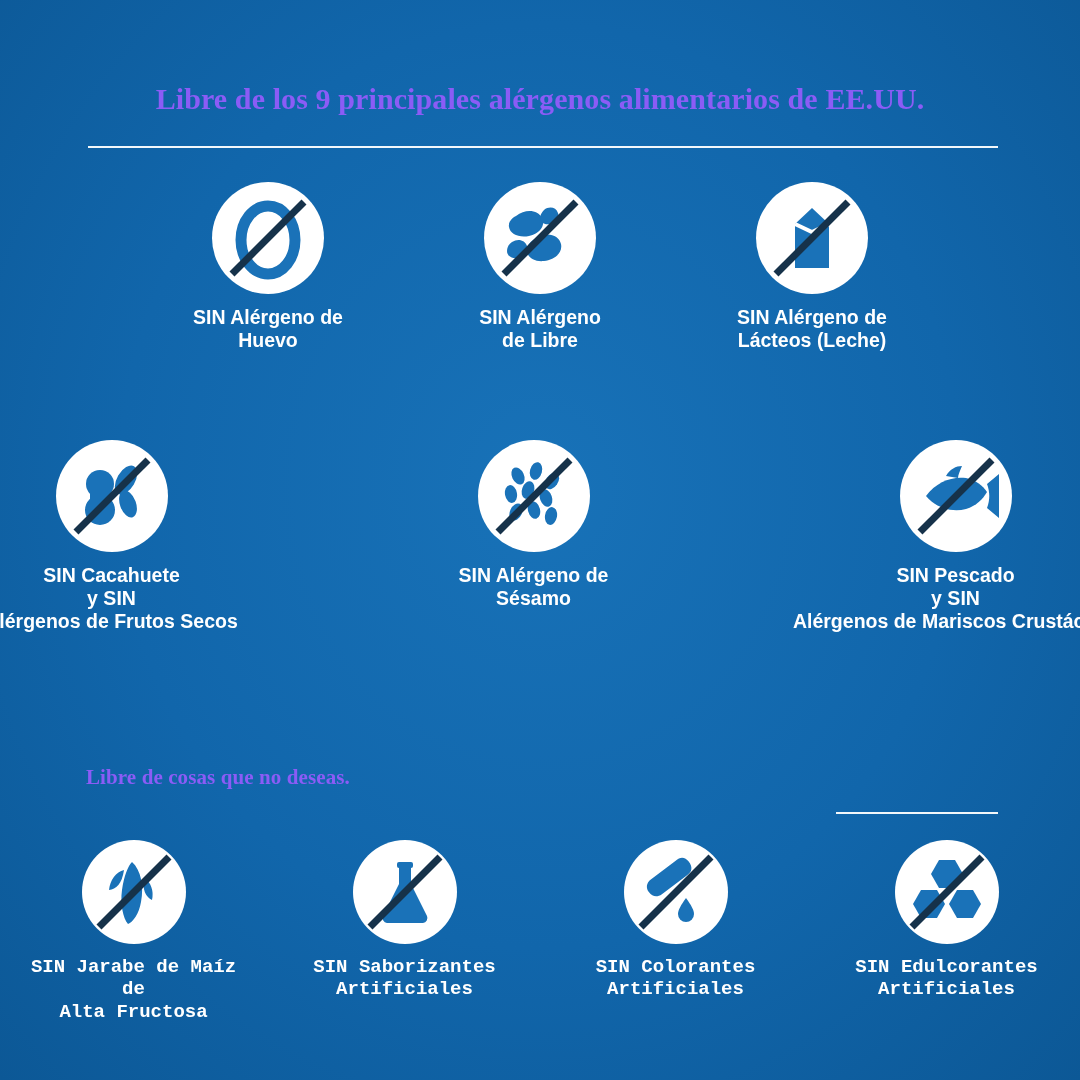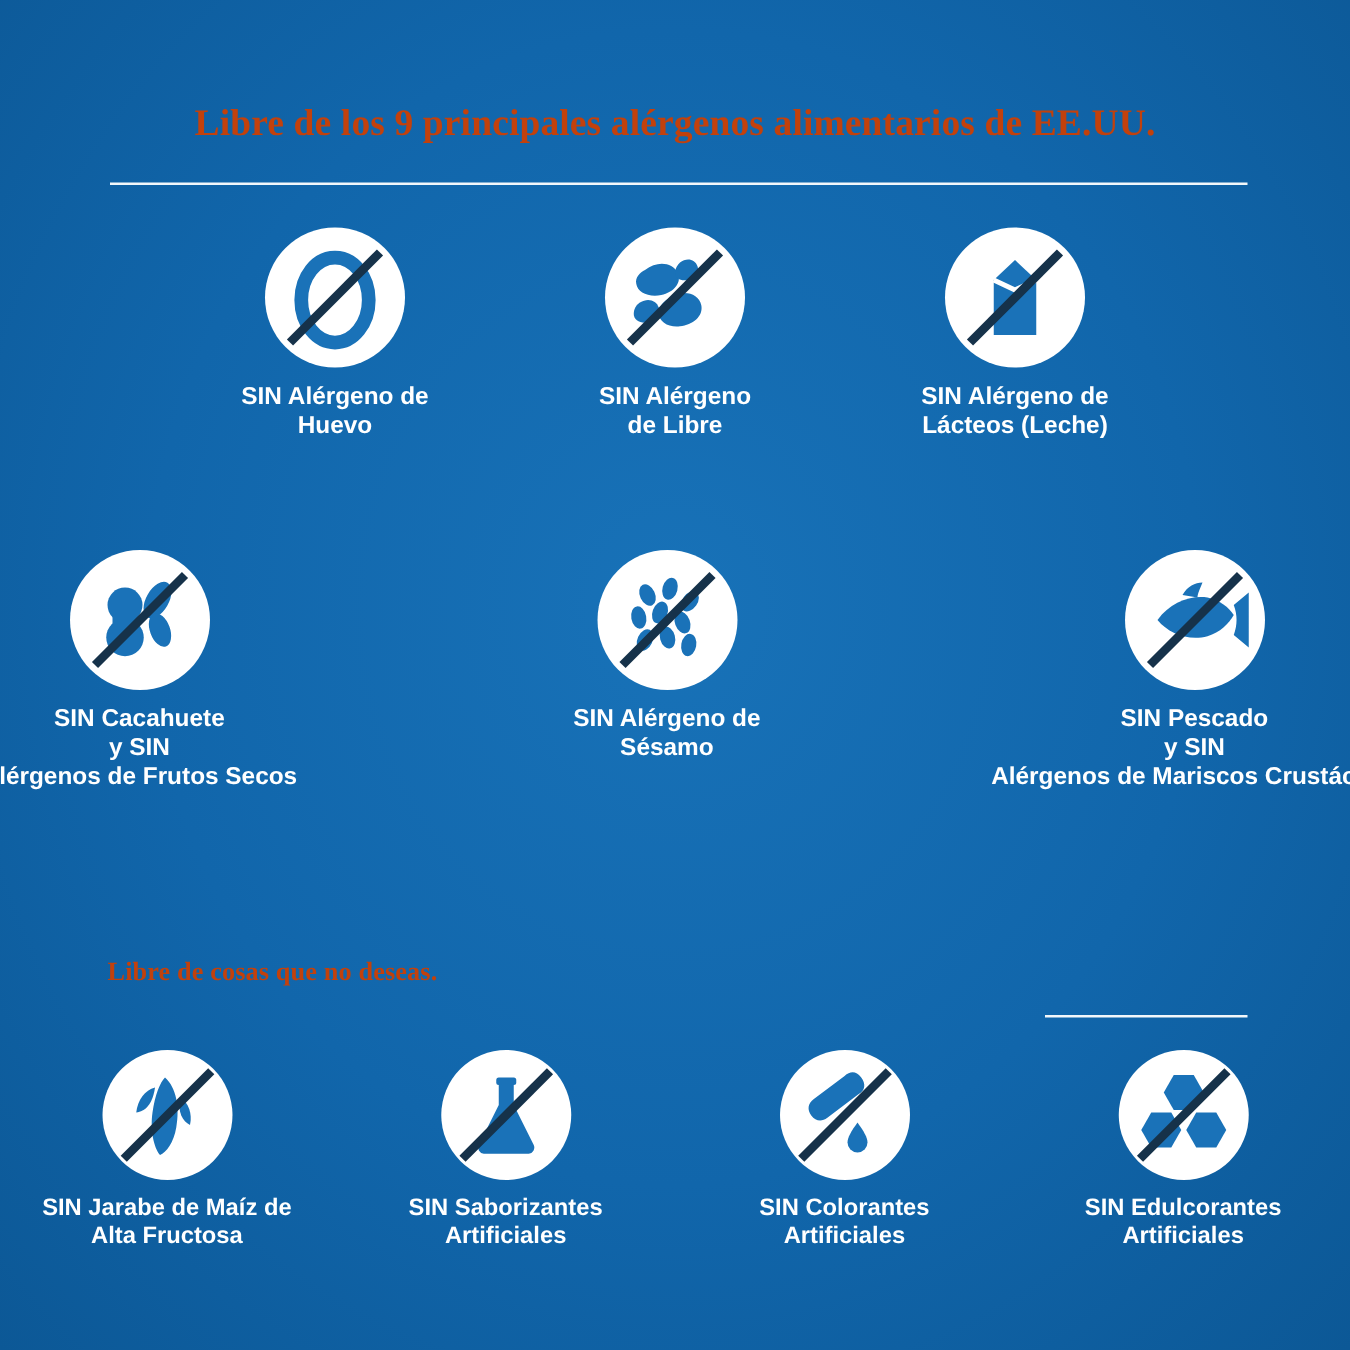--- a/index.html
+++ b/index.html
@@ -19,21 +19,21 @@
 
   .page {
     position: absolute;
     inset: 0;
   }
 
   
   .section-heading {
     font-family: "Liberation Serif", serif;
     font-weight: bold;
-    color: #c2410c;
+    color: #8b5cf6;
     letter-spacing: 0.1px;
   }
   #allergen-heading {
     position: absolute;
     left: 0;
     right: 0;
     top: 62px;
     text-align: center;
     font-size: 30px;
   }
@@ -101,21 +101,21 @@
   #row-allergens-1 { left: 0; right: 0; top: 182px; gap: 52px; }
   #row-allergens-1 .badge { width: 112px; height: 112px; }
   #row-allergens-1 .label { font-size: 19.5px; width: 220px; }
 
   #row-allergens-2 { left: 0; right: 13px; top: 440px; gap: 92px; }
   #row-allergens-2 .badge { width: 112px; height: 112px; }
   #row-allergens-2 .label { font-size: 19.5px; width: 330px; }
 
   #row-unwanted { left: 0; right: 0; top: 840px; gap: 56px; }
   #row-unwanted .badge { width: 104px; height: 104px; }
-  #row-unwanted .label { font-size: 19px; width: 215px; }
+  #row-unwanted .label { font-size: 19px; width: 215px; font-family: Liberation Mono, monospace; }
 </style>
 </head>
 <body>
 
 <div class="page">
 
   <h1 class="section-heading" id="allergen-heading">Libre de los 9 principales alérgenos alimentarios de EE.UU.</h1>
   <div id="allergen-rule"></div>
 
   <div class="row" id="row-allergens-1">

